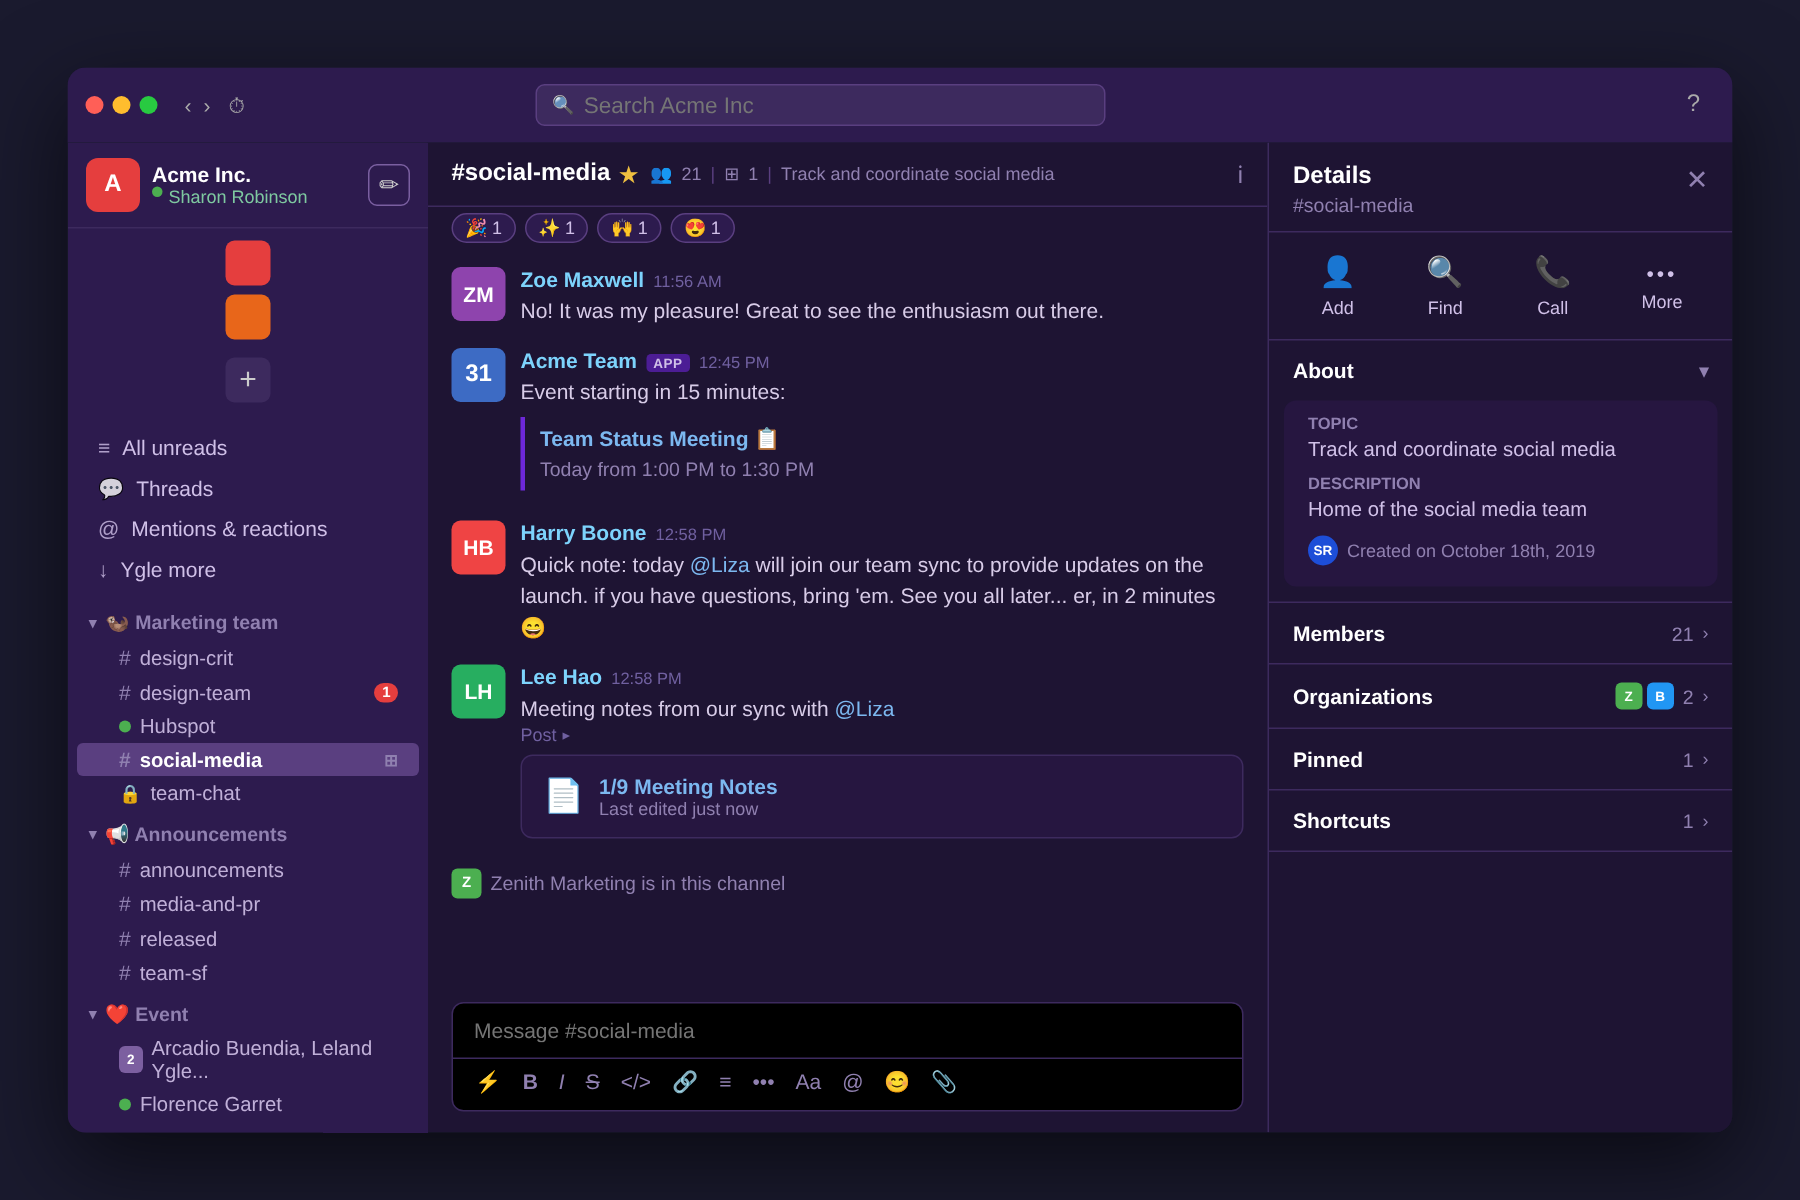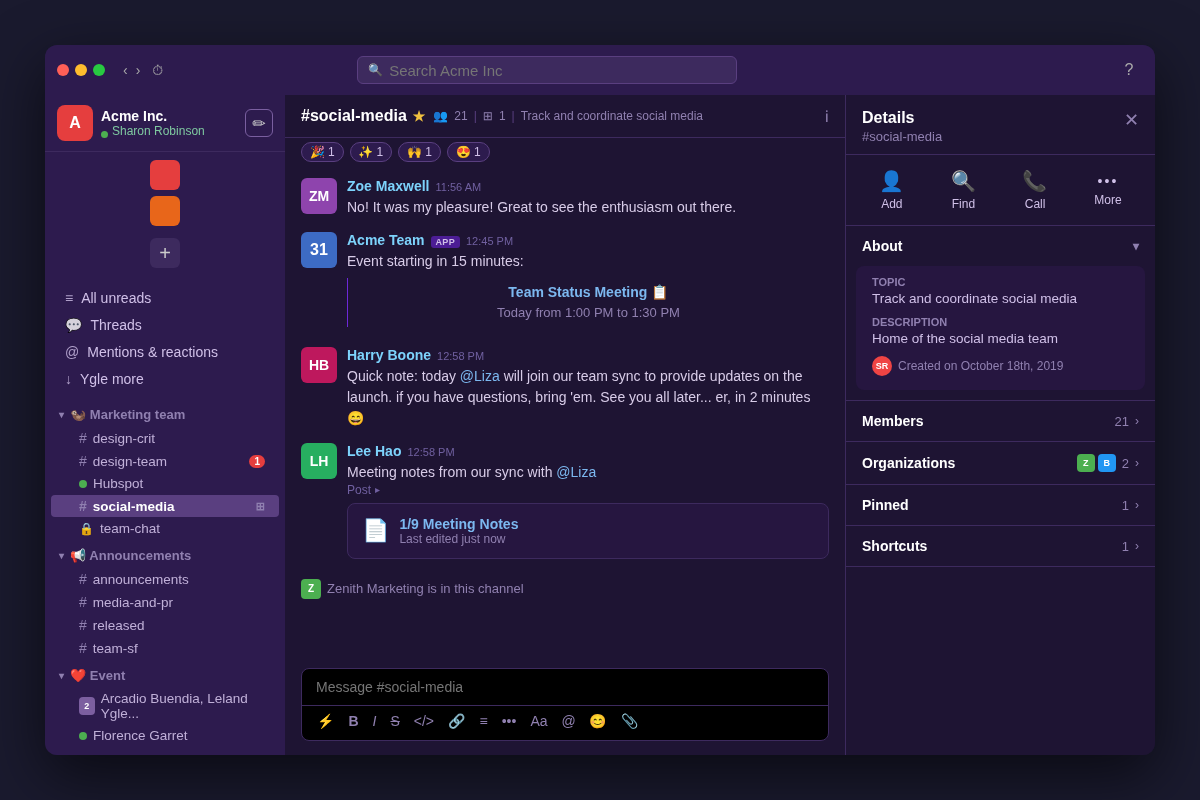--- a/index.html
+++ b/index.html
@@ -89,21 +89,21 @@
     }
     .workspace-avatar {
       width: 36px; height: 36px;
       background: #e53e3e;
       border-radius: 8px;
       display: flex; align-items: center; justify-content: center;
       color: white; font-weight: bold; font-size: 16px;
     }
     .workspace-info { flex: 1; }
     .workspace-name { color: #fff; font-weight: 700; font-size: 14px; }
-    .workspace-user { color: #7ec8a0; font-size: 12px; display: flex; align-items: flex-end; gap: 4px; }
+    .workspace-user { color: #7ec8a0; font-size: 12px; display: flex; align-items: flex-start; gap: 4px; }
     .status-dot { width: 7px; height: 7px; border-radius: 50%; background: #4caf50; }
     .compose-btn {
       width: 28px; height: 28px;
       background: none; border: 1px solid #7a5fa0; border-radius: 6px;
       color: #ccc; cursor: pointer; display: flex; align-items: center; justify-content: center; font-size: 16px;
     }
     .add-btn {
       width: 30px; height: 30px;
       background: #3d2a5e; border: none; border-radius: 6px;
       color: #ccc; font-size: 20px; cursor: pointer;
@@ -209,24 +209,23 @@
     .mention { color: #7cb8f0; }
 
     .calendar-avatar {
       width: 36px; height: 36px; border-radius: 6px;
       background: #3d6bc4; display: flex; flex-direction: column;
       align-items: center; justify-content: center; flex-shrink: 0;
     }
     .cal-num { color: #fff; font-weight: 700; font-size: 16px; line-height: 1; }
 
     .meeting-card {
-      border-left: 1px solid #6d28d9;
+      border-left: 3px solid #6d28d9;
       padding: 4px 10px;
       margin: 6px 0;
-      text-align: center;
     }
     .meeting-title { color: #7cb8f0; font-weight: 600; font-size: 14px; }
     .meeting-time { color: #9080b0; font-size: 13px; }
 
     .post-card {
       border: 1px solid #3d2a5e; border-radius: 8px;
       padding: 12px 14px; margin-top: 6px;
       display: flex; align-items: center; gap: 10px;
       background: #261640;
     }
@@ -313,21 +312,21 @@
     }
     .section-chevron { color: #9080b0; font-size: 12px; }
 
     .about-content {
       padding: 0 16px 14px;
       background: #261640; margin: 0 10px 10px; border-radius: 8px;
     }
     .field-label { color: #9080b0; font-size: 11px; font-weight: 700; text-transform: uppercase; padding-top: 10px; margin-bottom: 3px; }
     .field-value { color: #d0c0e8; font-size: 13.5px; }
     .created-row { display: flex; align-items: center; gap: 6px; margin-top: 10px; }
-    .creator-avatar-placeholder { width: 20px; height: 20px; border-radius: 50%; background: #ef4444; display: flex; align-items: center; justify-content: center; color: #fff; font-size: 9px; font-weight: 700; }
+    .creator-avatar-placeholder { width: 20px; height: 20px; border-radius: 50%; background: #1d4ed8; display: flex; align-items: center; justify-content: center; color: #fff; font-size: 9px; font-weight: 700; }
     .created-text { color: #9080b0; font-size: 12px; }
 
     .section-row {
       display: flex; align-items: center; justify-content: space-between;
       padding: 12px 16px;
       cursor: pointer;
     }
     .section-row-left { display: flex; align-items: center; gap: 8px; color: #fff; font-weight: 600; font-size: 14px; }
     .section-row-right { display: flex; align-items: center; gap: 6px; color: #9080b0; font-size: 13px; }
     .org-badges { display: flex; gap: 3px; }
@@ -523,21 +522,21 @@
               <span>Event starting in 15 minutes:</span>
               <div class="meeting-card">
                 <div class="meeting-title">Team Status Meeting 📋</div>
                 <div class="meeting-time">Today from 1:00 PM to 1:30 PM</div>
               </div>
             </div>
           </div>
         </div>
 
         <div class="message">
-          <div class="avatar-placeholder" style="background:#be185d;">HB</div>
+          <div class="avatar-placeholder" style="background:#ef4444;">HB</div>
           <div class="message-content">
             <div class="message-author">
               <span class="author-name">Harry Boone</span>
               <span class="message-time">12:58 PM</span>
             </div>
             <div class="message-text">
               Quick note: today <span class="mention">@Liza</span> will join our team sync to provide updates on the launch. if you have questions, bring 'em. See you all later... er, in 2 minutes 😄
             </div>
           </div>
         </div>

